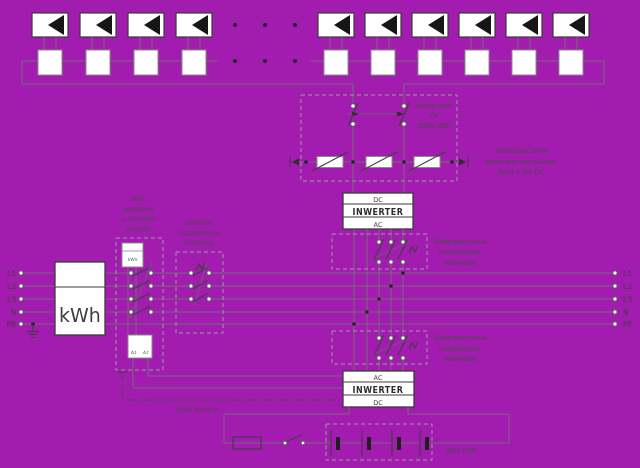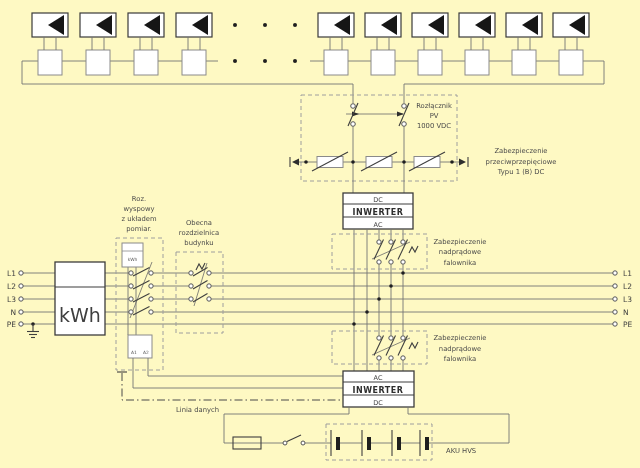--- a/index.html
+++ b/index.html
@@ -1,16 +1,16 @@
 <!DOCTYPE html>
 <html><head>
 <meta charset="utf-8">
 <style>
   html,body{margin:0;padding:0;background:#ffffff;}
-  .stage{width:640px;height:468px;background:#fef9c3;position:relative;overflow:hidden;}
+  .stage{width:640px;height:468px;background:#a21caf;position:relative;overflow:hidden;}
   svg{display:block;}
   svg text{font-family:"DejaVu Sans","Liberation Sans",sans-serif;}
   .wire{stroke:#757575;stroke-width:0.9;fill:none;}
   .boxline{stroke:#3c3c3c;stroke-width:1.3;fill:#ffffff;}
   .thinbox{stroke:#8a8a8a;stroke-width:1;fill:#ffffff;}
   .dashbox{fill:none;stroke:#9e9e9e;stroke-width:1;stroke-dasharray:4 3;}
   .node{fill:#ffffff;stroke:#555555;stroke-width:1;}
   .dot{fill:#1f1f1f;stroke:none;}
   .blade{stroke:#3f3f3f;stroke-width:1.1;fill:none;}
   .link{stroke:#6a6a6a;stroke-width:0.8;fill:none;}

